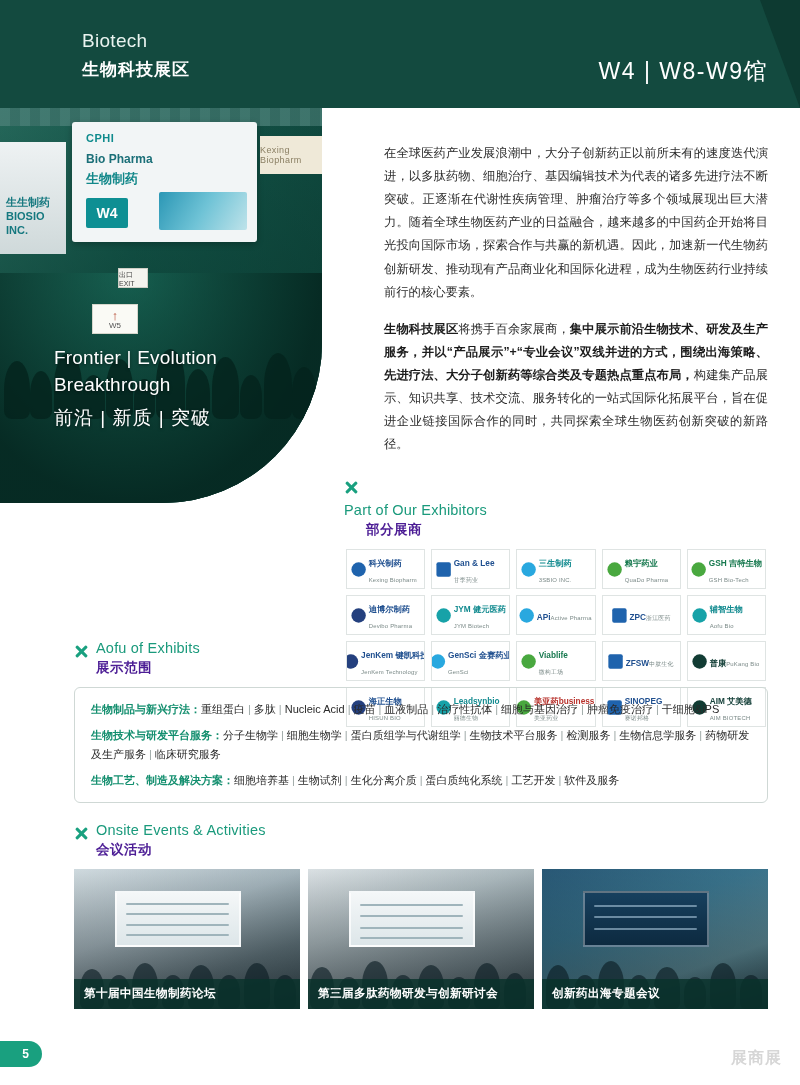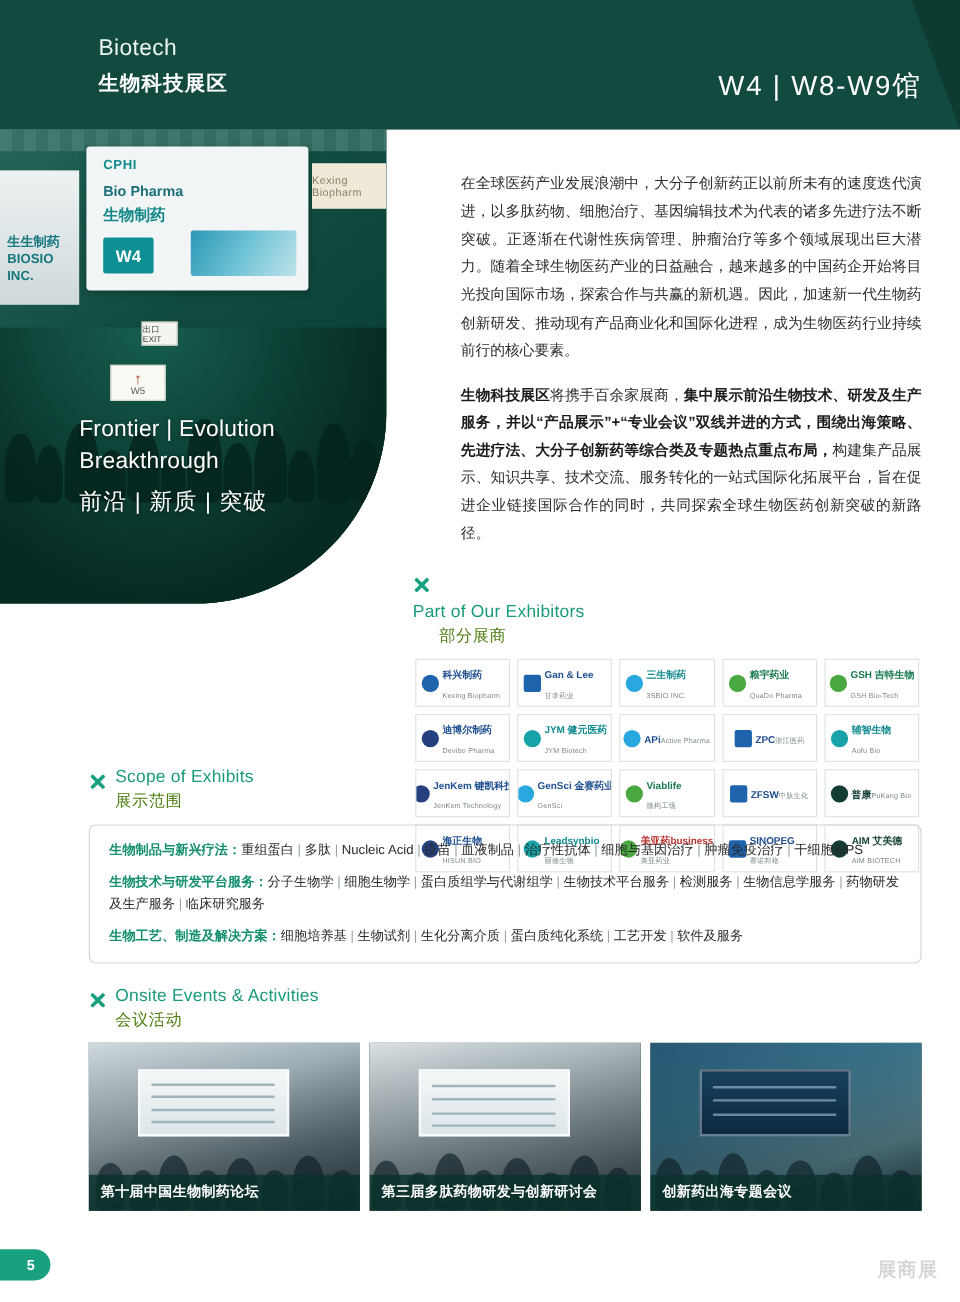--- a/index.html
+++ b/index.html
@@ -94,21 +94,21 @@
     background:#f4f4ef; border:1px solid #cfcfc6; font-size:7px; color:#444;
     display:flex; align-items:center; justify-content:center;
   }
   .hero-arrow {
     position:absolute; left:92px; top:196px; width:46px; height:30px;
     background:#fafaf5; border:1px solid #d7d7cc; color:#b4462e; font-size:13px;
     display:flex; align-items:center; justify-content:center; flex-direction:column; line-height:1;
   }
   .hero-arrow i { font-style:normal; font-size:8px; color:#555; }
   .hero-text {
-    position:absolute; left:66px; bottom: 72px; color:#ffffff; z-index:5;
+    position:absolute; left:54px; bottom: 72px; color:#ffffff; z-index:5;
   }
   .hero-text .ht-en {
     font-size: 19px; font-weight: 400; line-height: 1.42; letter-spacing:.2px;
     color:#ffffff; text-shadow: 0 1px 3px rgba(0,0,0,.5);
   }
   .hero-text .ht-cn {
     font-size: 19px; font-weight: 400; margin-top: 6px; letter-spacing: 1px;
     text-shadow: 0 1px 3px rgba(0,0,0,.5);
   }
 
@@ -128,21 +128,21 @@
   .xmark::before, .xmark::after {
     content:""; position:absolute; left: 0; top: 6px; width: 15px; height: 3px;
     background: #19a07f; border-radius: 1px;
   }
   .xmark::before { transform: rotate(45deg); }
   .xmark::after  { transform: rotate(-45deg); }
   .sec-titles .t-en {
     font-size: 14.5px; color: #1a9a7c; font-weight: 400; letter-spacing: .2px;
   }
   .sec-titles .t-cn {
-    font-size: 13.5px; color: #4d7c0f; font-weight: 400; margin-top: 3px; letter-spacing:.5px;
+    font-size: 13.5px; color: #4c1d95; font-weight: 700; margin-top: 3px; letter-spacing:.5px;
   }
   .exh-head { margin-top: 20px; flex-direction: column; }
   .exh-cn-indent { margin-left: 22px; }
 
   
   .logo-grid {
     margin-top: 10px; margin-left: 2px;
     display: grid; grid-template-columns: repeat(5, 1fr); gap: 6px;
     width: 420px;
   }
@@ -438,21 +438,21 @@
             <span class="txt"><span class="l1 dark">AIM 艾美德</span><span class="l2">AIM BIOTECH</span></span>
           </div>
         </div>
     </div>
   </div>
 
   <div class="scope-wrap">
     <div class="sec-head">
       <div class="xmark"></div>
       <div class="sec-titles">
-        <div class="t-en">Scope of Exhibits</div>
+        <div class="t-en">Aofu of Exhibits</div>
         <div class="t-cn">展示范围</div>
       </div>
     </div>
     <div class="scope-box">
       <div class="scope-row">
         <span class="lbl">生物制品与新兴疗法：</span><span>重组蛋白<span class="sep">|</span>多肽<span class="sep">|</span>Nucleic Acid<span class="sep">|</span>疫苗<span class="sep">|</span>血液制品<span class="sep">|</span>治疗性抗体<span class="sep">|</span>细胞与基因治疗<span class="sep">|</span>肿瘤免疫治疗<span class="sep">|</span>干细胞&amp;iPS</span>
       </div>
       <div class="scope-row">
         <span class="lbl">生物技术与研发平台服务：</span><span>分子生物学<span class="sep">|</span>细胞生物学<span class="sep">|</span>蛋白质组学与代谢组学<span class="sep">|</span>生物技术平台服务<span class="sep">|</span>检测服务<span class="sep">|</span>生物信息学服务<span class="sep">|</span>药物研发及生产服务<span class="sep">|</span>临床研究服务</span>
       </div>

